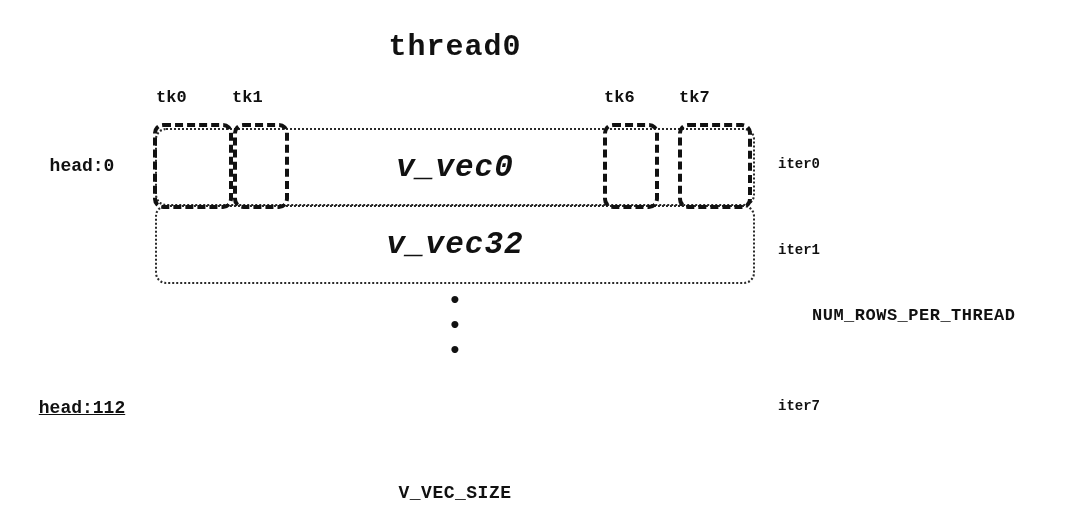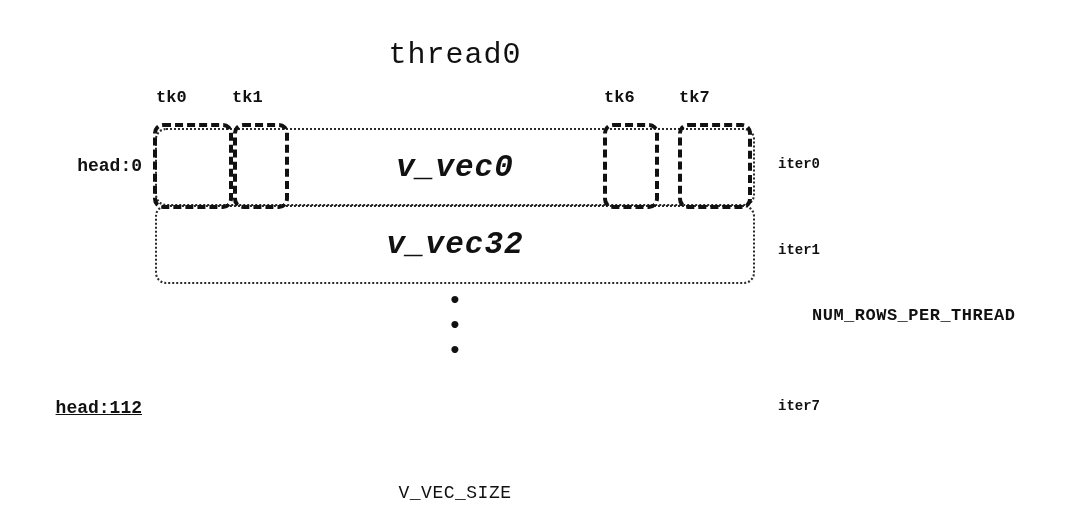--- a/index.html
+++ b/index.html
@@ -8,23 +8,23 @@
     width: 1074px;
     height: 526px;
     background: #ffffff;
     color: #111111;
     font-family: "Liberation Mono", "DejaVu Sans Mono", monospace;
     overflow: hidden;
   }
   .abs { position: absolute; }
 
   .title {
-    left: 155px; top: 38px; width: 600px;
+    left: 155px; top: 30px; width: 600px;
     text-align: center;
-    font-size: 30px; font-weight: normal; letter-spacing: 1px;
+    font-size: 30px; font-weight: bold; letter-spacing: 1px;
   }
 
   .tk-label {
     top: 88px;
     font-size: 17px; font-weight: bold;
     text-align: left;
   }
   .t0 { left: 156px; width: 78px; }
   .t1 { left: 232px; width: 56px; }
   .t6 { left: 604px; width: 54px; }
@@ -56,21 +56,21 @@
     box-sizing: border-box;
     background: transparent;
   }
   .b0 { left: 153px; width: 80px; }
   .b1 { left: 233px; width: 56px; }
   .b6 { left: 603px; width: 56px; }
   .b7 { left: 678px; width: 74px; }
 
   .head-label {
     left: 22px; width: 120px;
-    text-align: right;
+    text-align: center;
     font-size: 18px; font-weight: bold;
   }
   .h0 { top: 156px; }
   .h1 { top: 235px; }
   .h2 { top: 398px; text-decoration: underline; }
 
   .iter-label {
     left: 778px;
     font-size: 14px; font-weight: bold;
   }
@@ -87,21 +87,21 @@
   }
 
   .annot-right {
     left: 812px; top: 306px;
     font-size: 17px; font-weight: bold; letter-spacing: 0.5px;
   }
 
   .annot-bottom {
     left: 155px; top: 483px; width: 600px;
     text-align: center;
-    font-size: 18px; font-weight: normal; letter-spacing: 0.5px;
+    font-size: 18px; font-weight: bold; letter-spacing: 0.5px;
   }
 </style>
 </head>
 <body>
 
 <div class="canvas">
 
   <div class="abs title">thread0</div>
 
   <div class="abs tk-label t0">tk0</div>

